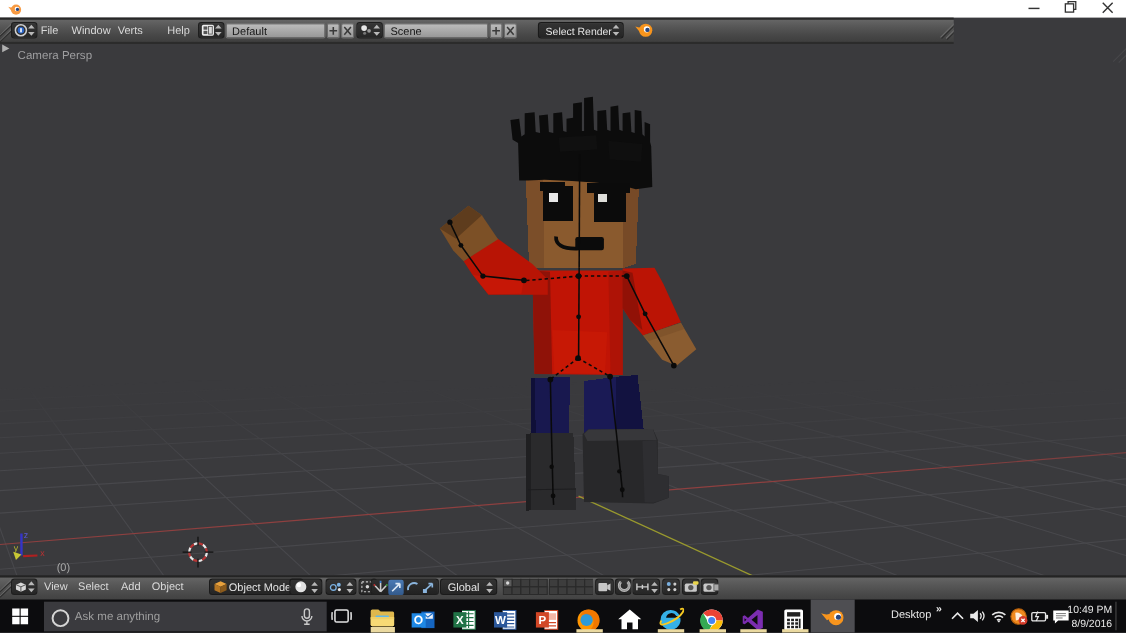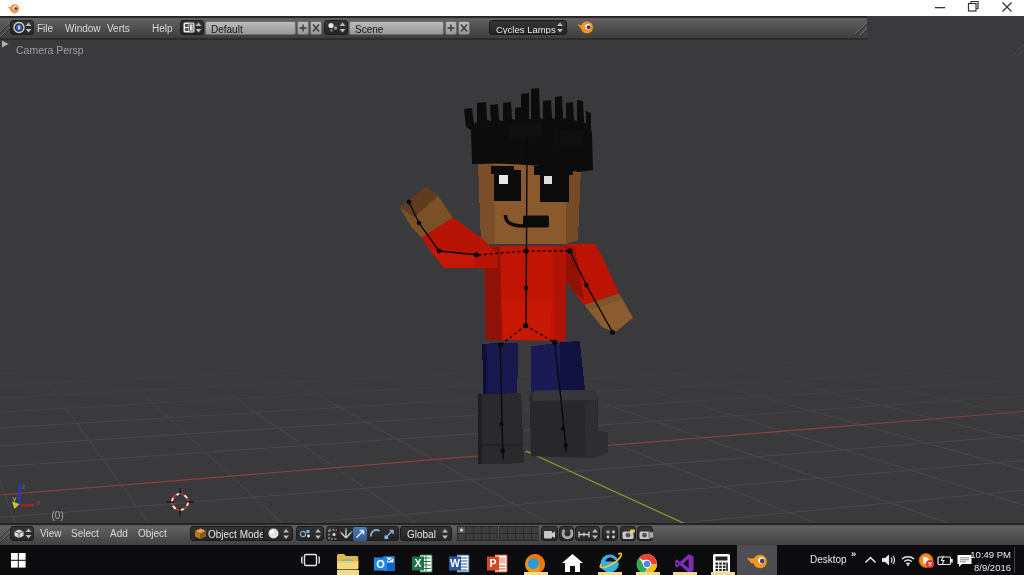--- a/index.html
+++ b/index.html
@@ -84,21 +84,21 @@
  <div class="fld" style="left:349px;top:5px;width:95px;height:14px">
       <span style="position:absolute;left:5px;top:1.5px">Scene</span>
     </div>
  <div class="fld" style="left:445px;top:5px;width:12px;height:14px"><svg width="10" height="12">
         <path d="M5 2.5 V9.5 M1.5 6 H8.5" stroke="#3a3a3a" stroke-width="1.4"></path>
       </svg></div>
  <div class="fld" style="left:458px;top:5px;width:12px;height:14px"><svg width="10" height="12">
         <path d="M2 2.5 L8 9.5 M8 2.5 L2 9.5" stroke="#3a3a3a" stroke-width="1.4"></path>
       </svg></div>
  <div class="ddk" style="left:489px;top:4px;width:78px;height:15px;overflow:hidden">
-      <span style="position:absolute;left:6px;top:2.5px;font-size:9.5px">Cycles Lamps</span>
+      <span style="position:absolute;left:6px;top:2.5px;font-size:9.5px">Select Render</span>
       <svg width="8" height="13" style="position:absolute;right:2px;top:0">
         <path d="M4 1.5 L7 5 H1 Z" fill="#b9b9b9"></path>
         <path d="M4 11.5 L7 8 H1 Z" fill="#b9b9b9"></path>
       </svg>
     </div>
  <svg class="abs" style="left:577px;top:3px" width="18" height="17" viewBox="0 0 18 17">
       <circle cx="10" cy="8.5" r="6" fill="#f7941d"></circle>
       <circle cx="11" cy="7.7" r="2.8" fill="#fff"></circle>
       <circle cx="11.6" cy="8.2" r="2" fill="#26457e"></circle>
       <path d="M0.5 5.2 Q4 6.6 6.6 5.4 L8.6 8.3 4.6 10.2 Z" fill="#f7941d"></path>
@@ -385,20 +385,30 @@
         <rect x="11" y="4" width="4.5" height="6" fill="#a8a8a8" stroke="#555" stroke-width="0.7"></rect>
       </svg></div>
 </div>
 <div id="taskbar">
  <svg class="abs" style="left:11px;top:8px" width="15" height="15">
       <rect x="0" y="0" width="6.8" height="6.8" fill="#fff"></rect>
       <rect x="7.8" y="0" width="6.8" height="6.8" fill="#fff"></rect>
       <rect x="0" y="7.8" width="6.8" height="6.8" fill="#fff"></rect>
       <rect x="7.8" y="7.8" width="6.8" height="6.8" fill="#fff"></rect>
     </svg>
+ <div id="search">
+  <svg class="abs" style="left:6px;top:6px" width="18" height="18">
+        <circle cx="9" cy="9" r="7.2" fill="none" stroke="#d4d4d4" stroke-width="1.8"></circle>
+      </svg>
+  <span class="abs" style="left:28px;top:8px;white-space:nowrap">Ask me anything</span>
+  <svg class="abs" style="left:232px;top:5px" width="14" height="18">
+        <rect x="4.7" y="1.5" width="4.6" height="8.5" rx="2.3" fill="none" stroke="#c9c9c9" stroke-width="1.3"></rect>
+        <path d="M2.5 8 A4.5 4.5 0 0 0 11.5 8 M7 12.5 V15.5 M4.5 15.5 H9.5" stroke="#c9c9c9" stroke-width="1.3" fill="none"></path>
+      </svg>
+ </div>
  <svg class="abs" style="left:301px;top:7px" width="19" height="16">
       <rect x="3.5" y="2.5" width="12" height="11" rx="1.5" fill="none" stroke="#e4e4e4" stroke-width="1.4"></rect>
       <path d="M1 4.5 Q0.5 8 1 11.5 M18 4.5 Q18.5 8 18 11.5" stroke="#e4e4e4" stroke-width="1.4" fill="none"></path>
     </svg>
 
  <svg class="abs" style="left:336px;top:8px" width="23" height="17">
       <path d="M1 2.5 Q1 1 2.5 1 L8 1 L10 3 L21 3 Q22.3 3 22.3 4.5 L22.3 15 Q22.3 16.3 21 16.3 L2.5 16.3 Q1 16.3 1 15 Z" fill="#dfb84d"></path>
       <rect x="5.5" y="6.5" width="12" height="6" rx="0.8" fill="#62b8e8"></rect>
       <path d="M1 8.2 L22.3 8.2 L22.3 15 Q22.3 16.3 21 16.3 L2.5 16.3 Q1 16.3 1 15 Z" fill="#f7da75"></path>
       <path d="M1 8.2 L22.3 8.2 L22.3 10 L1 10 Z" fill="#f0cf65"></path>

